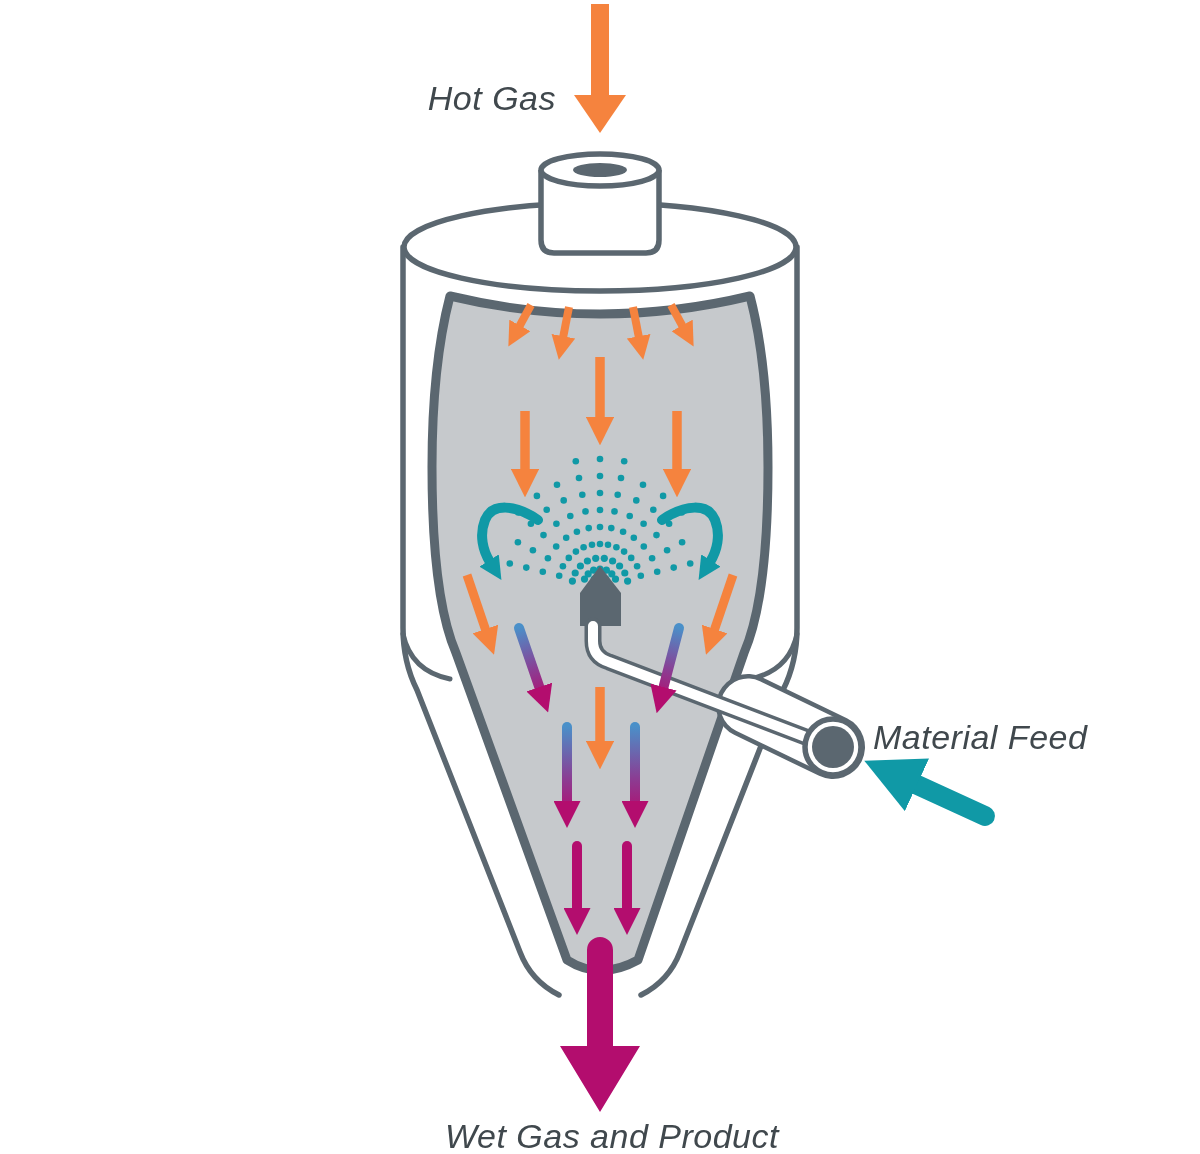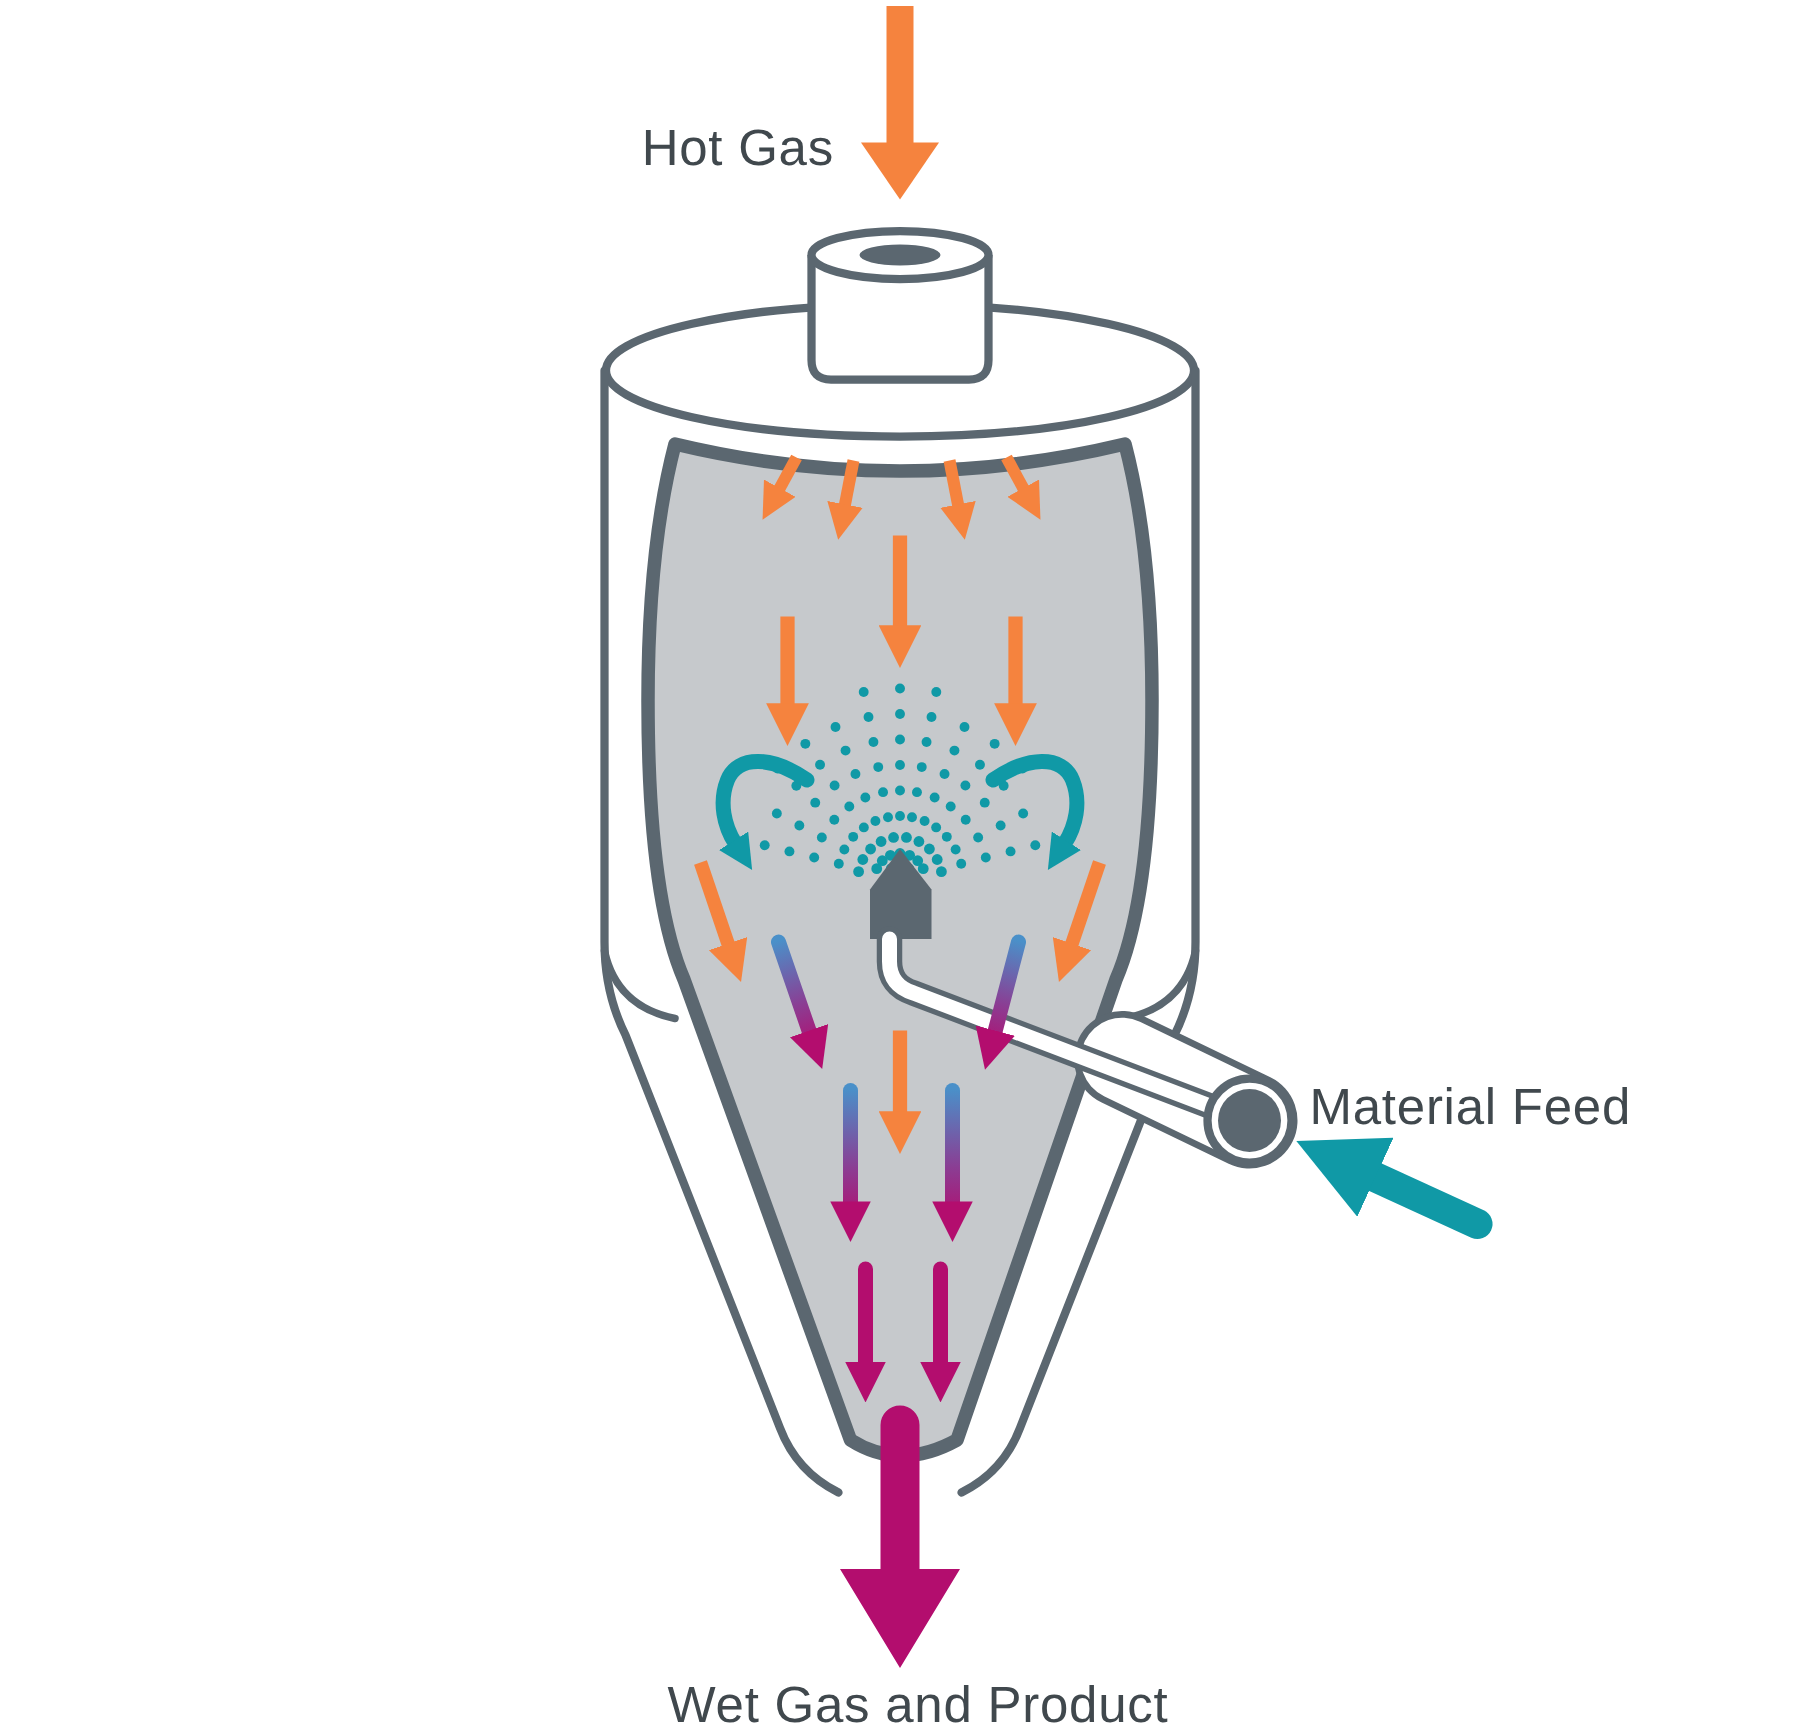--- a/index.html
+++ b/index.html
@@ -2,21 +2,21 @@
 <html style="--c-outline: #5b6770; --c-chamber: #c6c9cc; --c-orange: #f5833e; --c-teal: #1099a6; --c-magenta: #b30d6e; --c-blue: #4a90c9; --c-text: #40484d; --c-bg: #ffffff;"><head>
 <meta charset="utf-8">
 <style>
   :root{
     --c-outline:#5b6770; --c-chamber:#c6c9cc; --c-orange:#f5833e;
     --c-teal:#1099a6; --c-magenta:#b30d6e; --c-blue:#4a90c9;
     --c-text:#40484d; --c-bg:#ffffff;
   }
   html,body{margin:0;padding:0;background:var(--c-bg);}
   .stage{position:relative;width:1200px;height:1154px;background:var(--c-bg);overflow:hidden;
-         font-family:"Liberation Sans", sans-serif;}
+         font-family:"Liberation Sans", sans-serif;font-style:italic;}
   svg{display:block;}
   text{font-family:"Liberation Sans", sans-serif;font-size:34px;letter-spacing:0.5px;
        fill:var(--c-text);font-weight:400;}
 </style>
 </head>
 <body>
 
 <div class="stage">
 <svg viewBox="0 0 1200 1154" width="1200" height="1154">
   <defs>

